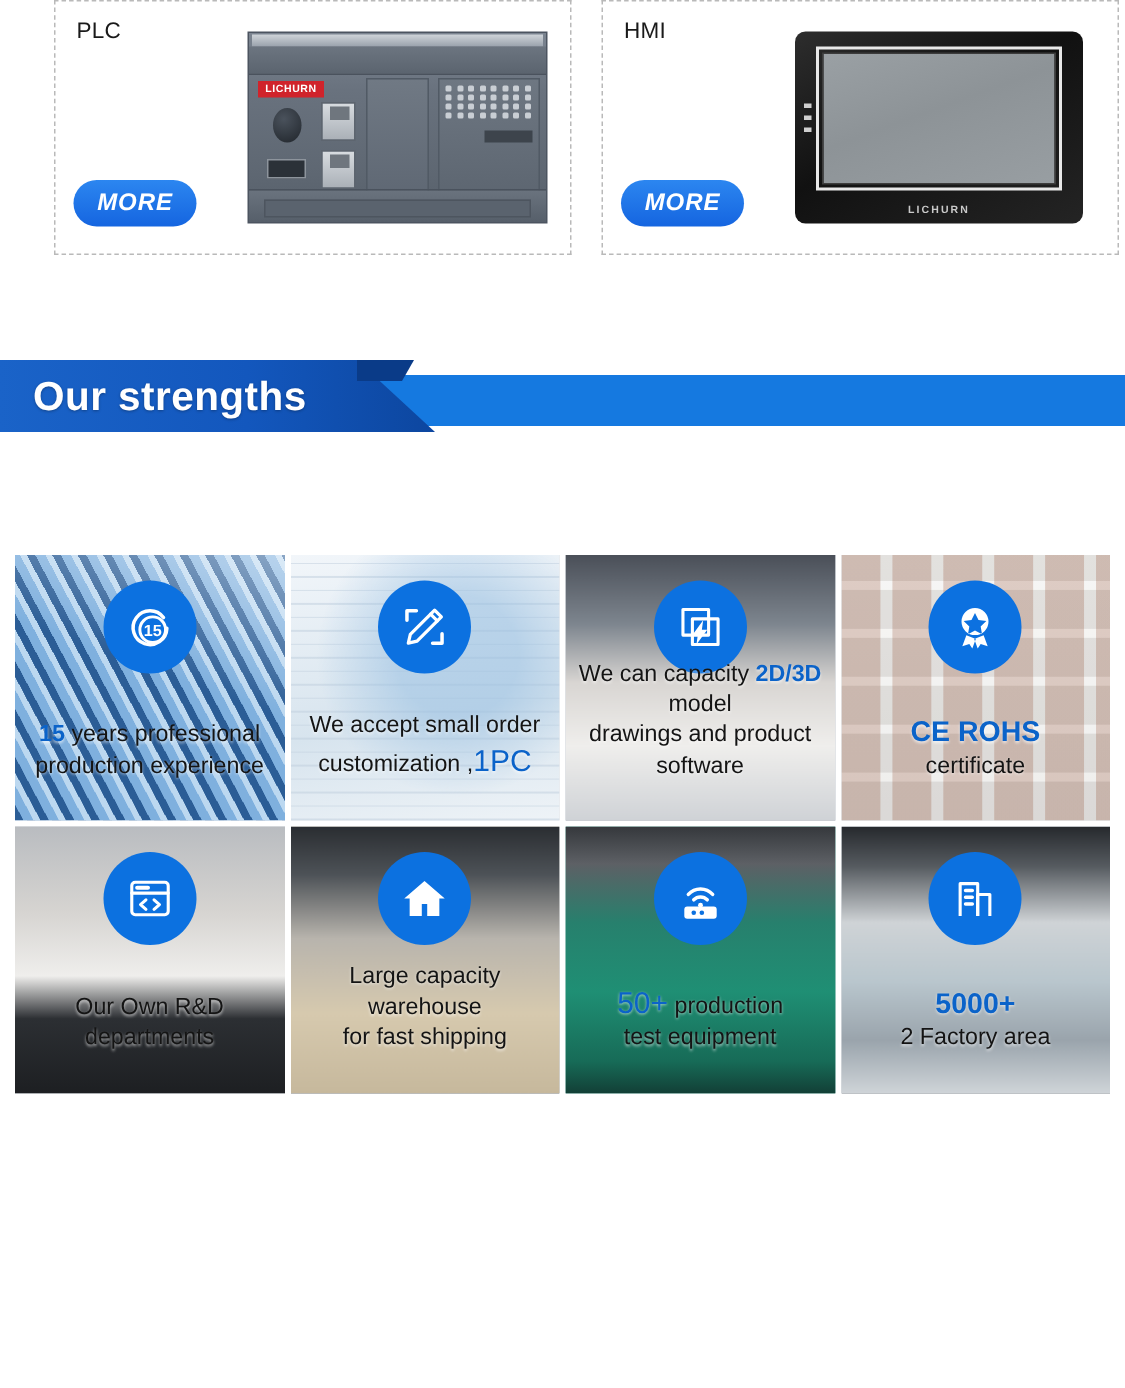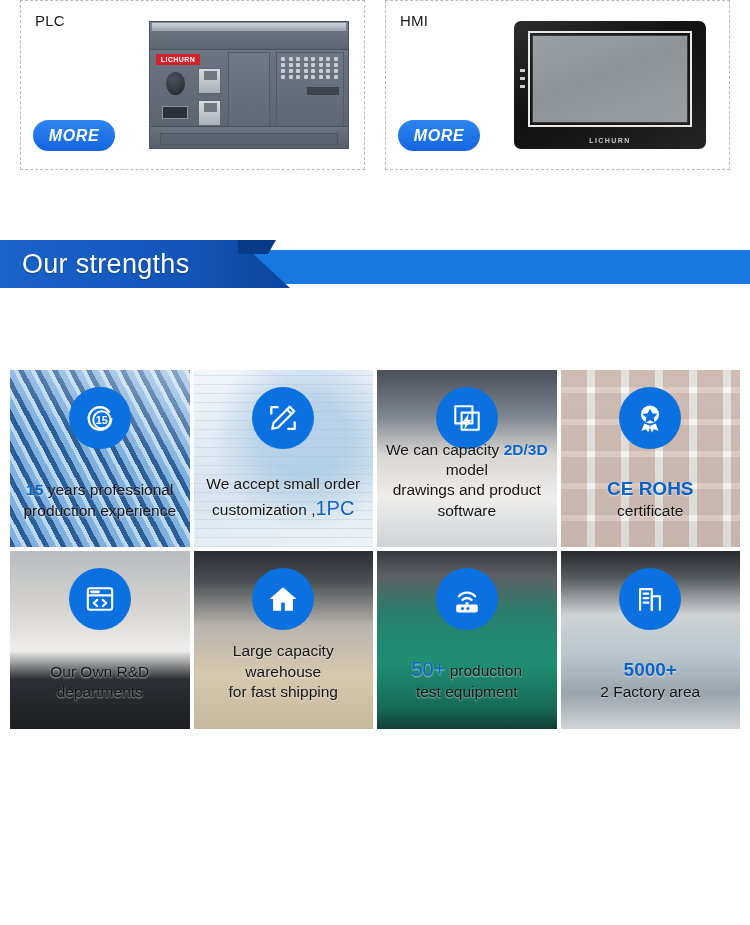--- a/index.html
+++ b/index.html
@@ -10,21 +10,21 @@
     overflow: hidden;
   }
 
   
   .product-row {
     position: absolute;
     top: 0; left: 0;
     width: 750px; height: 172px;
     display: flex;
     gap: 20px;
-    padding-left: 20px;
+    padding-left: 36px;
   }
   .product-box {
     position: relative;
     width: 345px; height: 170px;
     border: 1px dashed #b9b9b9;
     background: #ffffff;
   }
   .product-label {
     position: absolute;
     top: 11px; left: 14px;
@@ -158,21 +158,21 @@
     left: 238px; top: 0;
     width: 38px; height: 14px;
     background: #0a3b88;
     clip-path: polygon(0 0, 38px 0, 30px 14px, 0 14px);
   }
   .banner-title {
     position: absolute;
     left: 22px; top: 9px;
     color: #ffffff;
     font-size: 27px;
-    font-weight: normal;
+    font-weight: bold;
     letter-spacing: .3px;
     text-shadow: 0 1px 2px rgba(0,0,0,.3);
   }
 
   
   .grid {
     position: absolute;
     left: 10px; top: 335px;
     width: 730px; height: 540px;
     display: grid;

